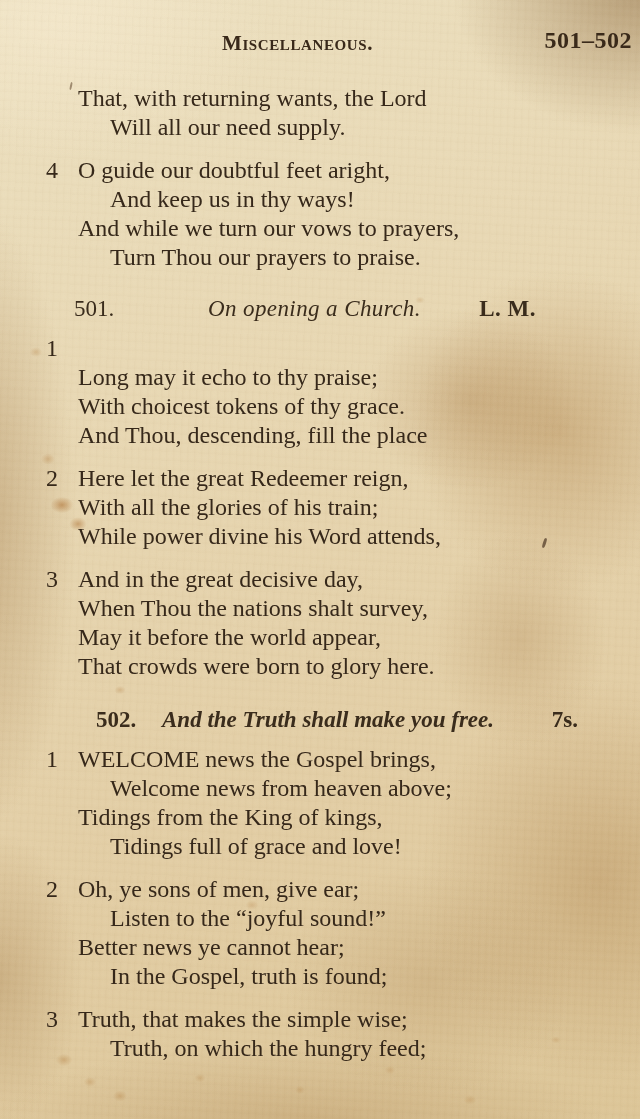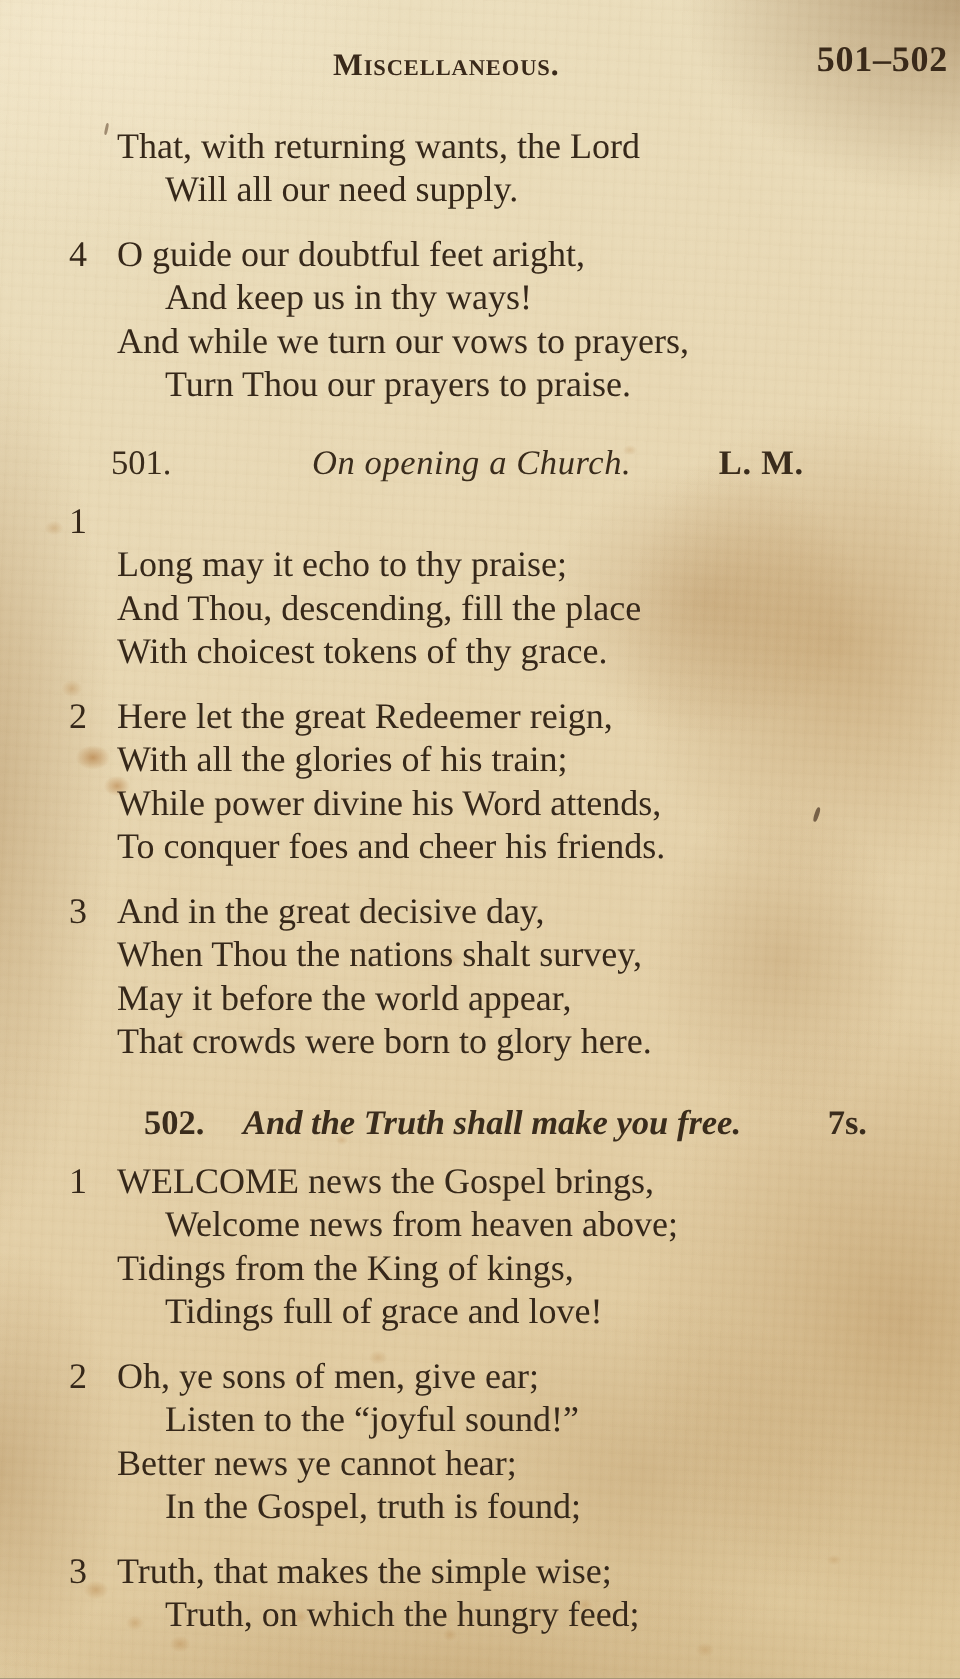--- a/index.html
+++ b/index.html
@@ -234,28 +234,27 @@
           <div class="line indent"><span>Turn Thou our prayers to praise.</span></div>
         </div>
         <div class="hymn-head head-501">
           <span class="num">501.</span>
           <span class="subject">On opening a Church.</span>
           <span class="meter">L. M.</span>
         </div>
         <div class="stanza">
           <div class="line"><span class="stanza-num">1</span></div>
           <div class="line"><span>Long may it echo to thy praise;</span></div>
+          <div class="line"><span>With choicest tokens of  thy grace.</span></div>
           <div class="line"><span>And Thou, descending, fill the place</span></div>
-          <div class="line"><span>With choicest tokens of  thy grace.</span></div>
         </div>
         <div class="stanza">
           <div class="line"><span class="stanza-num">2</span><span>Here let the great Redeemer reign,</span></div>
           <div class="line"><span>With all the glories of his train;</span></div>
           <div class="line"><span>While power divine his Word attends,</span></div>
-          <div class="line"><span>To conquer foes and cheer his friends.</span></div>
         </div>
         <div class="stanza">
           <div class="line"><span class="stanza-num">3</span><span>And in the great decisive day,</span></div>
           <div class="line"><span>When Thou the nations shalt survey,</span></div>
           <div class="line"><span>May it before the world appear,</span></div>
           <div class="line"><span>That crowds were born to glory here.</span></div>
         </div>
         <div class="hymn-head head-502">
           <span class="num">502.</span>
           <span class="subject">And the Truth shall make you free.</span>

